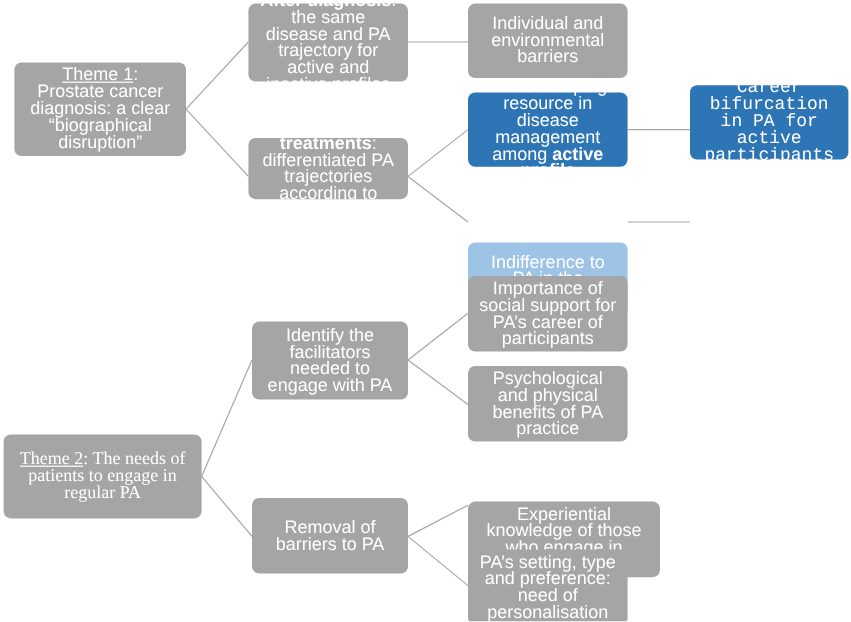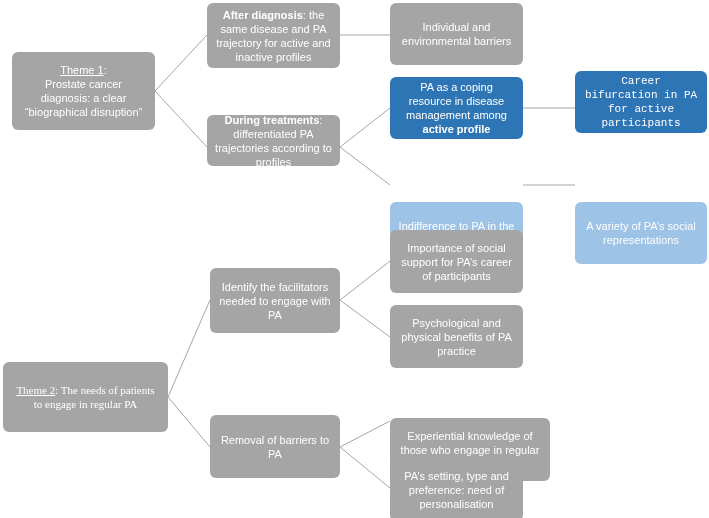--- a/index.html
+++ b/index.html
@@ -25,21 +25,21 @@
   }
   .node {
     position: absolute;
     box-sizing: border-box;
     border-radius: 6px;
     display: flex;
     align-items: center;
     justify-content: center;
     text-align: center;
     color: #ffffff;
-    font-size: 11px;
+    font-size: 15px;
     line-height: 14px;
     padding: 16px 8px;
     z-index: 2;
   }
   .node .txt {
     display: block;
     width: 100%;
   }
   .grey  { background: #a5a5a5; }
   .blue  { background: #2e75b6; }
@@ -107,23 +107,20 @@
   </div>
 
   <div class="node blue" style="left:575px; top:71px; width:132px; height:62px;font-family:Liberation Mono, monospace;">
     <span class="txt">Career bifurcation in PA for active participants</span>
   </div>
 
   <div class="node lblue" style="left:390px; top:154px; width:133px; height:62px;">
     <span class="txt"><span>Indifference to PA in the </span><span class="b">inactive profile</span></span>
   </div>
 
-  <div class="node lblue" style="left:575px; top:154px; width:132px; height:62px;">
-    <span class="txt">A variety of PA’s social representations</span>
-  </div>
 
   <div class="node grey" style="left:3px; top:362px; width:165px; height:70px;font-family:Liberation Serif, serif;">
     <span class="txt">
       <span class="u">Theme 2</span><span>:</span>
       <span>The needs of patients to engage in regular PA</span>
     </span>
   </div>
 
   <div class="node grey" style="left:210px; top:268px; width:130px; height:65px;">
     <span class="txt">Identify the facilitators needed to engage with PA</span>

